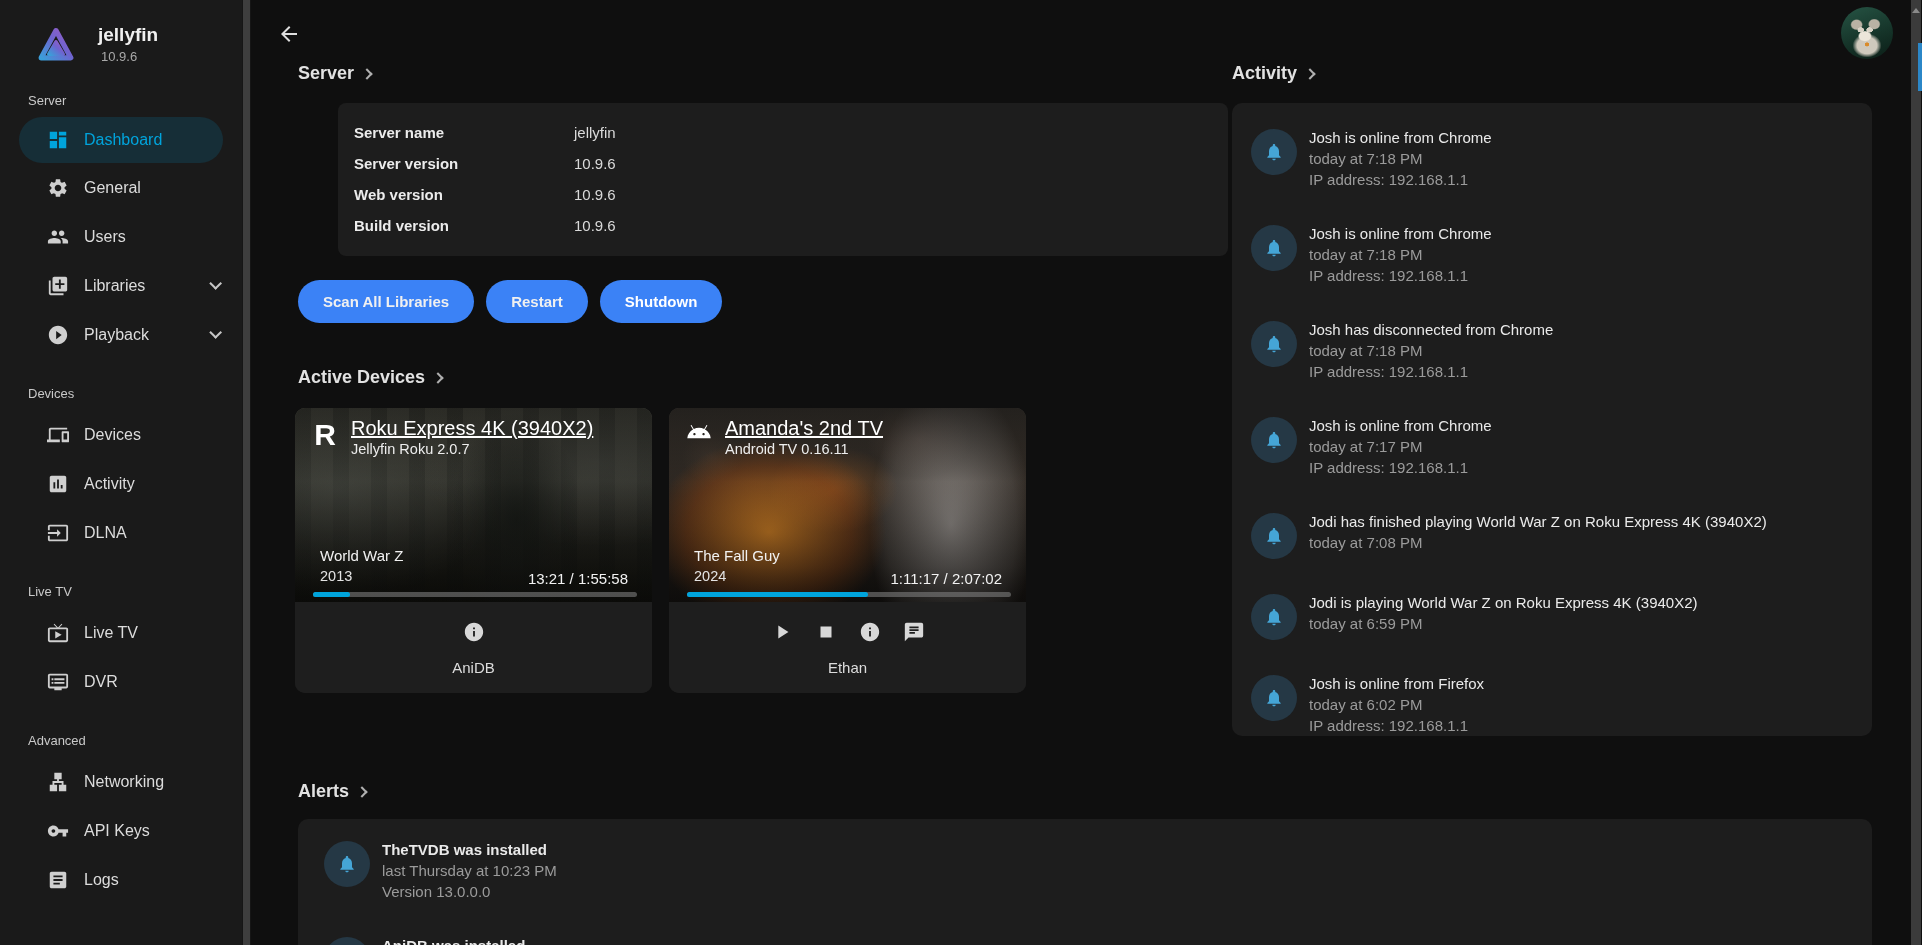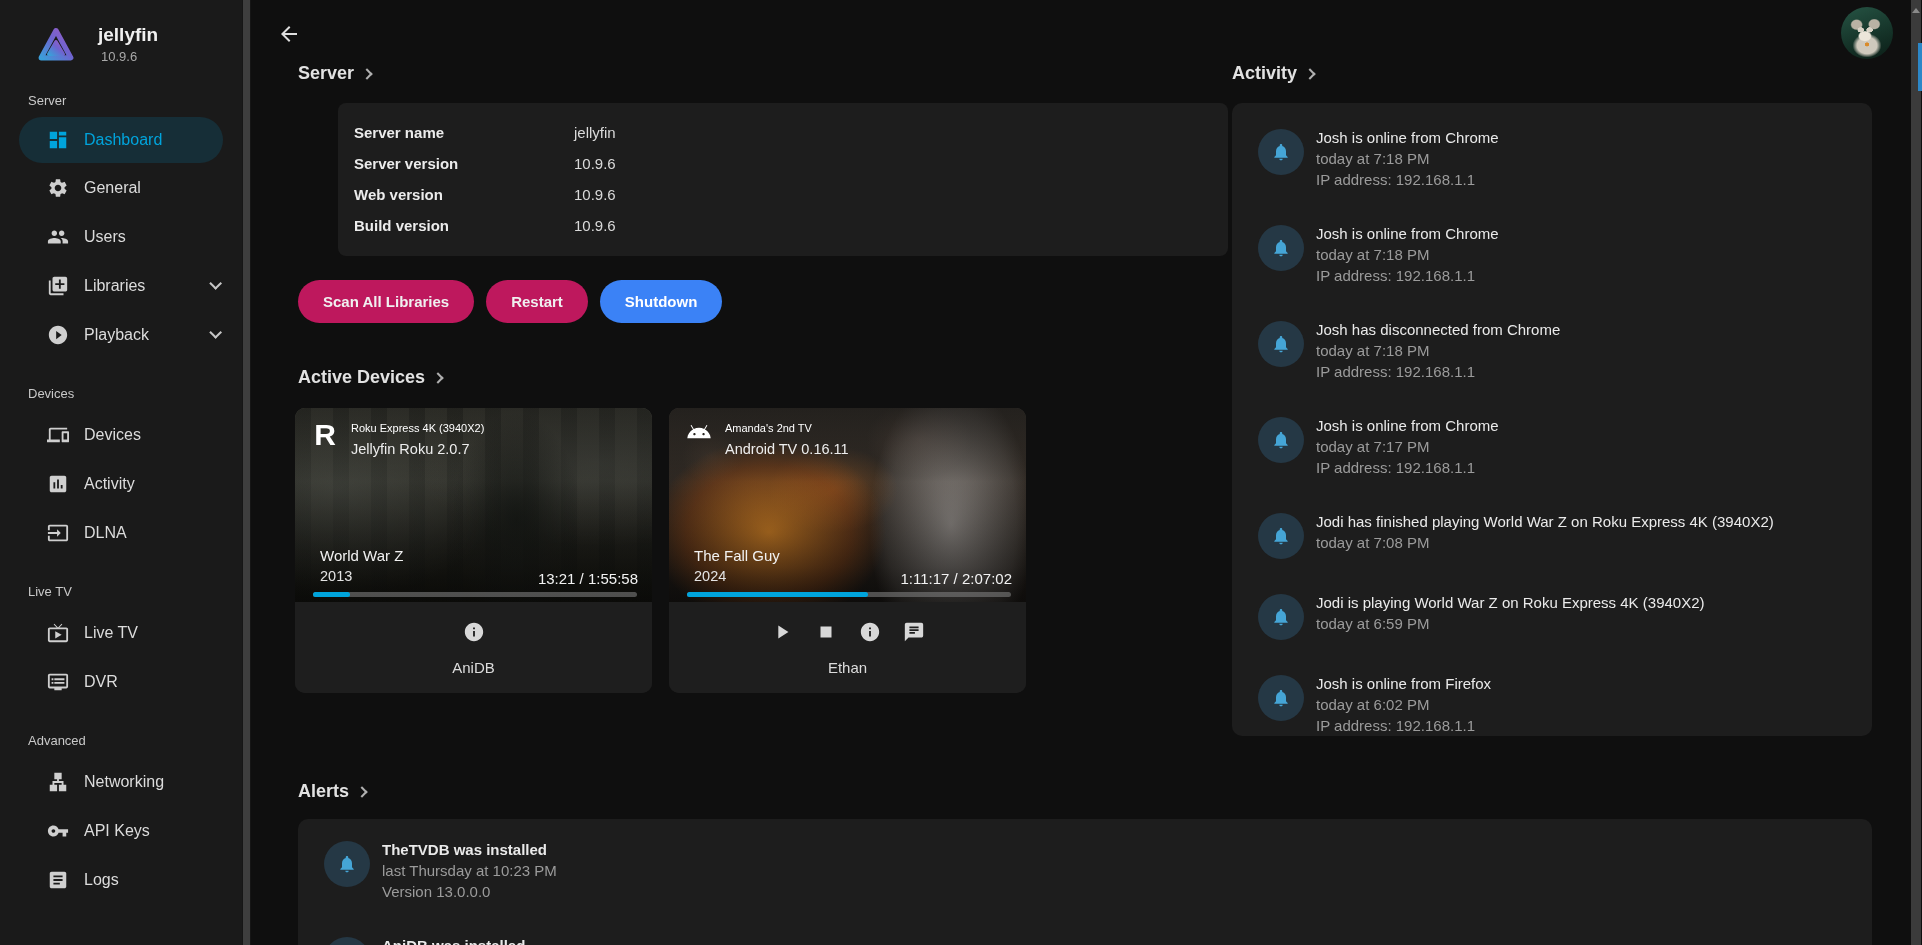--- a/index.html
+++ b/index.html
@@ -50,21 +50,21 @@
   .section-heading { position:absolute; display:flex; align-items:center; gap:9px; font-size:18px; font-weight:600; color:#e2e2e2; cursor:pointer; }
   .section-heading .chev { width:8px; height:8px; border-top:2px solid #b0b0b0; border-right:2px solid #b0b0b0; transform:rotate(45deg); }
 
   
   .server-card { position:absolute; left:298px; top:103px; width:890px; height:153px; background:#1d1d1d; border-radius:8px; padding:14px 16px;margin-left:40px; }
   .srow { display:flex; align-items:center; height:31px; font-size:15px; }
   .srow .l { width:220px; font-weight:700; color:#ececec; }
   .srow .v { color:#dadada; }
 
   .actions { position:absolute; left:298px; top:280px; display:flex; gap:12px; }
-  .btn { height:43px; border-radius:22px; padding:0 25px; background:#be185d; border:none; color:#f0f0f0; font-weight:700; font-size:15px; font-family:inherit; cursor:pointer; }
+  .btn { height:43px; border-radius:22px; padding:0 25px; background:#3b82f6; border:none; color:#f0f0f0; font-weight:700; font-size:15px; font-family:inherit; cursor:pointer; }
   .btn.danger { background:#3b82f6; color:#fff; }
 
   
   .device-cards { position:absolute; left:295px; top:408px; display:flex; gap:17px; }
   .dev-card { width:357px; height:285px; border-radius:10px; overflow:hidden; background:#1e1e1e; display:flex; flex-direction:column; }
   .card-media { position:relative; height:194px; flex:0 0 194px; }
   .card-media.wwz {
     background:
       radial-gradient(90px 150px at 62% 58%, rgba(24,27,23,0.95), rgba(24,27,23,0) 72%),
       radial-gradient(260px 120px at 85% 28%, rgba(78,80,74,0.55), transparent 70%),
@@ -80,36 +80,36 @@
       radial-gradient(70px 50px at 70% 16%, rgba(122,101,89,0.5), transparent 75%),
       radial-gradient(40px 35px at 12% 25%, rgba(90,74,60,0.55), transparent 75%),
       linear-gradient(180deg, #453f38 0%, #342c25 45%, #191511 100%);
   }
   .media-scrim { position:absolute; inset:0; background:linear-gradient(180deg, rgba(8,8,8,0.55) 0%, rgba(8,8,8,0.18) 38%, rgba(8,8,8,0.45) 82%, rgba(8,8,8,0.65) 100%); }
   .media-head { position:absolute; top:10px; left:14px; right:10px; display:flex; align-items:flex-start; }
   .brand-badge { width:32px; margin-right:10px; margin-top:2px; display:flex; justify-content:center; }
   .roku-r { font-size:30px; font-weight:800; color:#fff; line-height:30px; }
   .android-head svg { width:32px; height:26px; fill:#fff; }
   .dev-lines { line-height:21px; }
-  .dev-name { font-size:11px; color:#fff; }
+  .dev-name { font-size:20px; color:#fff;text-decoration:underline; }
   .dev-client { font-size:14.5px; color:#ededed; }
   .media-meta { position:absolute; left:25px; bottom:15px; line-height:21px; }
   .media-title { font-size:15px; color:#f2f2f2; }
   .media-year { font-size:14.5px; color:#e4e4e4; }
-  .media-time { position:absolute; right:14px; bottom:15px; font-size:15px; color:#f2f2f2; }
+  .media-time { position:absolute; right:24px; bottom:15px; font-size:15px; color:#f2f2f2; }
   .progress { position:absolute; left:18px; right:15px; bottom:5px; height:5px; border-radius:3px; background:rgba(125,125,125,0.6); }
   .progress > span { display:block; height:100%; border-radius:3px; background:#00a4dc; }
   .card-footer { flex:1; background:#1e1e1e; display:flex; flex-direction:column; align-items:center; justify-content:center; gap:15px; }
   .controls { display:flex; align-items:center; gap:20px; }
   .ctrl { width:24px; height:24px; cursor:pointer; display:flex; align-items:center; justify-content:center; }
   .ctrl svg { width:22px; height:22px; fill:#d8d8d8; }
   .session-user { font-size:15px; color:#dcdcdc; }
 
   
-  .activity-card { position:absolute; left:1232px; top:103px; width:640px; height:633px; background:#1d1d1d; border-radius:10px; padding:24px 26px; }
+  .activity-card { position:absolute; left:1232px; top:103px; width:640px; height:633px; background:#1d1d1d; border-radius:10px; padding:24px 19px; }
   .feed-item { display:flex; margin-bottom:33px; }
   .feed-item:last-child { margin-bottom:0; }
   .feed-avatar { flex:0 0 46px; width:46px; height:46px; border-radius:50%; background:#253845; display:flex; align-items:center; justify-content:center; margin-top:2px; }
   .feed-avatar svg { width:20px; height:20px; fill:#45a5d6; }
   .feed-text { margin-left:12px; line-height:21px; padding-top:0px; }
   .feed-title { font-size:15px; color:#eaeaea; }
   .feed-sub { font-size:15px; color:#9b9b9b; }
   .feed-sub:empty { display:none; }
 
   .alerts-card { position:absolute; left:298px; top:819px; width:1574px; height:360px; background:#1d1d1d; border-radius:10px; padding:20px 26px; }

